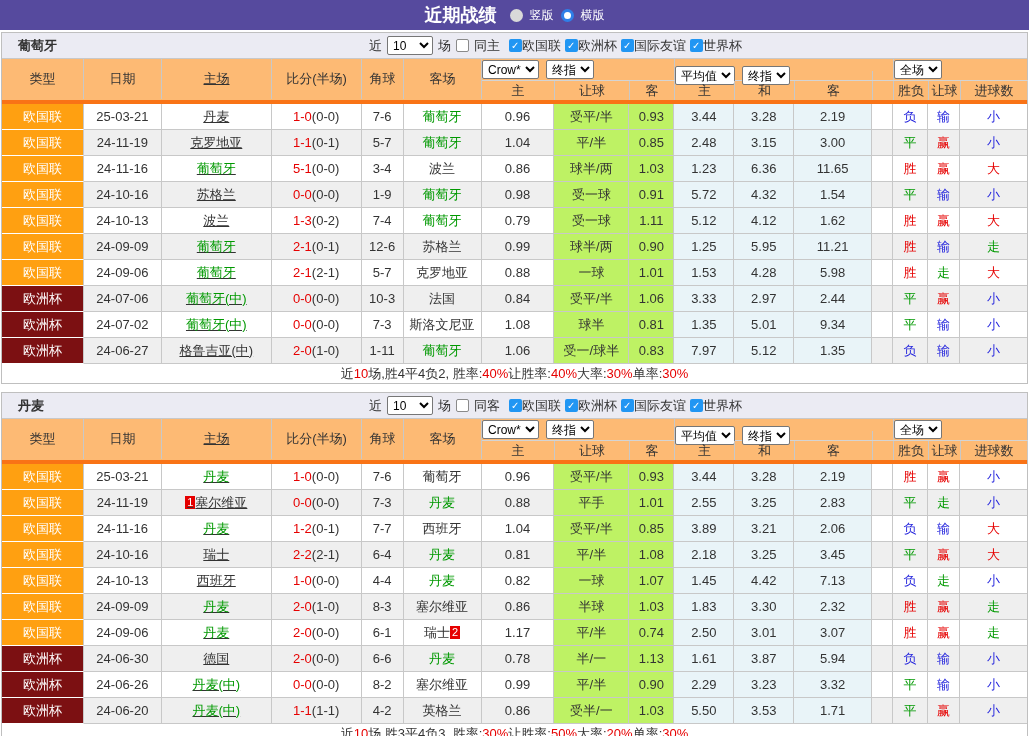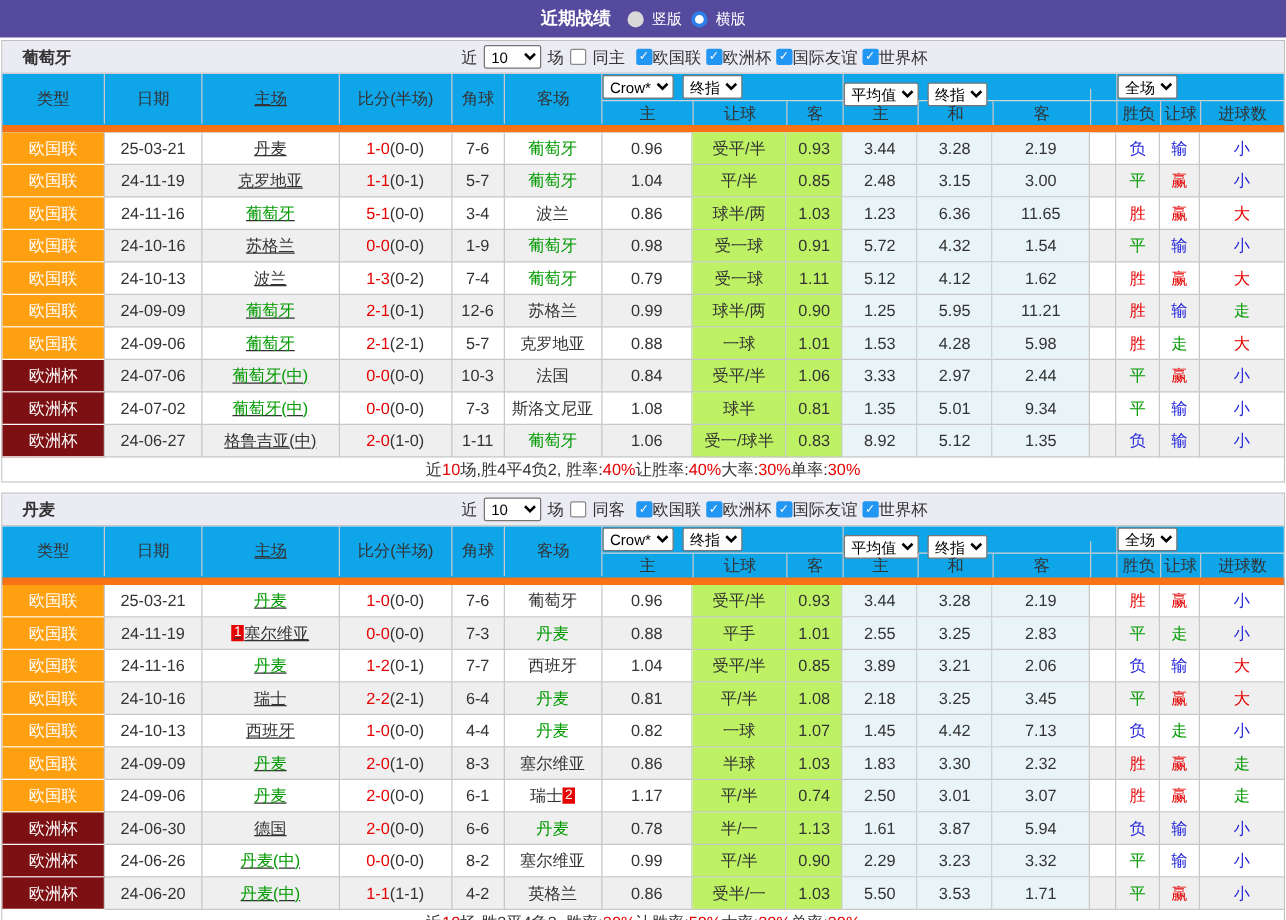--- a/index.html
+++ b/index.html
@@ -1,35 +1,35 @@
 <!DOCTYPE html>
 <html><head>
 <meta charset="utf-8">
 <style>
   html,body{margin:0;padding:0;background:#fff;width:1029px;height:736px;overflow:hidden;
     font-family:"Liberation Sans","DejaVu Sans",sans-serif;font-size:13px;color:#333;}
   .topbar{height:30px;background:#564a9e;display:flex;align-items:center;justify-content:center;gap:7px;}
-  .tb-title{color:#fff;font-weight:bold;font-size:14px;margin-right:6px;}
+  .tb-title{color:#fff;font-weight:bold;font-size:18px;margin-right:6px;}
   .tb-lab{color:#fff;font-size:12px;}
   .radio-off{width:13px;height:13px;border-radius:50%;background:#d9d9d9;display:inline-block;}
   .radio-on{width:13px;height:13px;border-radius:50%;background:#fff;border:3px solid #2f7fe8;box-sizing:border-box;display:inline-block;}
   .panel{border:1px solid #bfbfbf;margin:2px 1px 0 1px;}
   .teambar{height:25px;background:#ebebf3;border-bottom:1px solid #c8c8c8;display:flex;align-items:center;position:relative;}
   .team-name{font-weight:bold;padding-left:16px;}
   .filters{position:absolute;left:366px;display:flex;align-items:center;gap:4px;}
   .filters .flabel{margin:0 1px;}
   .cb{width:13px;height:13px;display:inline-block;border-radius:2px;position:relative;vertical-align:middle;box-sizing:border-box;}
   .cb.on{background:#2196f3;}
   .cb.on::after{content:"✓";color:#fff;font-size:10px;font-weight:bold;position:absolute;left:2px;top:0px;line-height:13px;}
   .cb.off{background:#fff;border:1px solid #8a8a8a;}
   .comps{display:flex;align-items:center;gap:0px;}
   .comps .cb{margin-left:4px;}
   select{font-size:12px;height:19px;border:1px solid #767676;border-radius:2px;background:#fff;padding:0 1px;}
   .count-select{width:46px;}
-  .thead{display:flex;background:#0ea5e9;border-bottom:6px solid #f97316;}
+  .thead{display:flex;background:#fdba74;border-bottom:4px solid #f97316;}
   .th-left{display:flex;}
   .th-left .hcell{height:40px;display:flex;align-items:center;justify-content:center;border-right:1px solid #c8c8c8;box-sizing:border-box;}
   .th-right{display:flex;flex-direction:column;}
   .dd-row{display:flex;height:21px;border-bottom:1px solid #d4d4d4;}
   .sub-row{display:flex;height:19px;}
   .hgrp{display:flex;align-items:center;gap:7px;border-right:1px solid #c8c8c8;box-sizing:border-box;}
   .g-crow{width:193px;}.g-avg{width:198px;margin-top:12px;}.g-sp{width:21px;}.g-full{width:134px;border-right:none;}
   .sub-row .hcell{display:flex;align-items:center;justify-content:center;border-right:1px solid #c8c8c8;box-sizing:border-box;}
   .rows .row{display:flex;height:26px;background:#fff;}
   .rows .row:nth-child(even){background:#efefef;}
@@ -369,21 +369,21 @@
             <span class="ft">2-0</span>
             <span class="ht">(1-0)</span>
           </div>
     <div class="cell c-corner">1-11</div>
     <div class="cell c-away">
             <span class="tname green">葡萄牙</span>
           </div>
     <div class="cell c-o1">1.06</div>
     <div class="cell c-hcp cream">受一/球半</div>
     <div class="cell c-o2 cream">0.83</div>
-    <div class="cell c-a1 blu">8.92</div>
+    <div class="cell c-a1 blu">7.97</div>
     <div class="cell c-a2 blu">5.12</div>
     <div class="cell c-a3 blu">1.35</div>
     <div class="cell c-sp"></div>
     <div class="cell c-r1 res-b">负</div>
     <div class="cell c-r2 res-b">输</div>
     <div class="cell c-r3 res-b">小</div>
   </div>
 </div>
     <div class="summary">
         <span class="seg-d">近</span>

